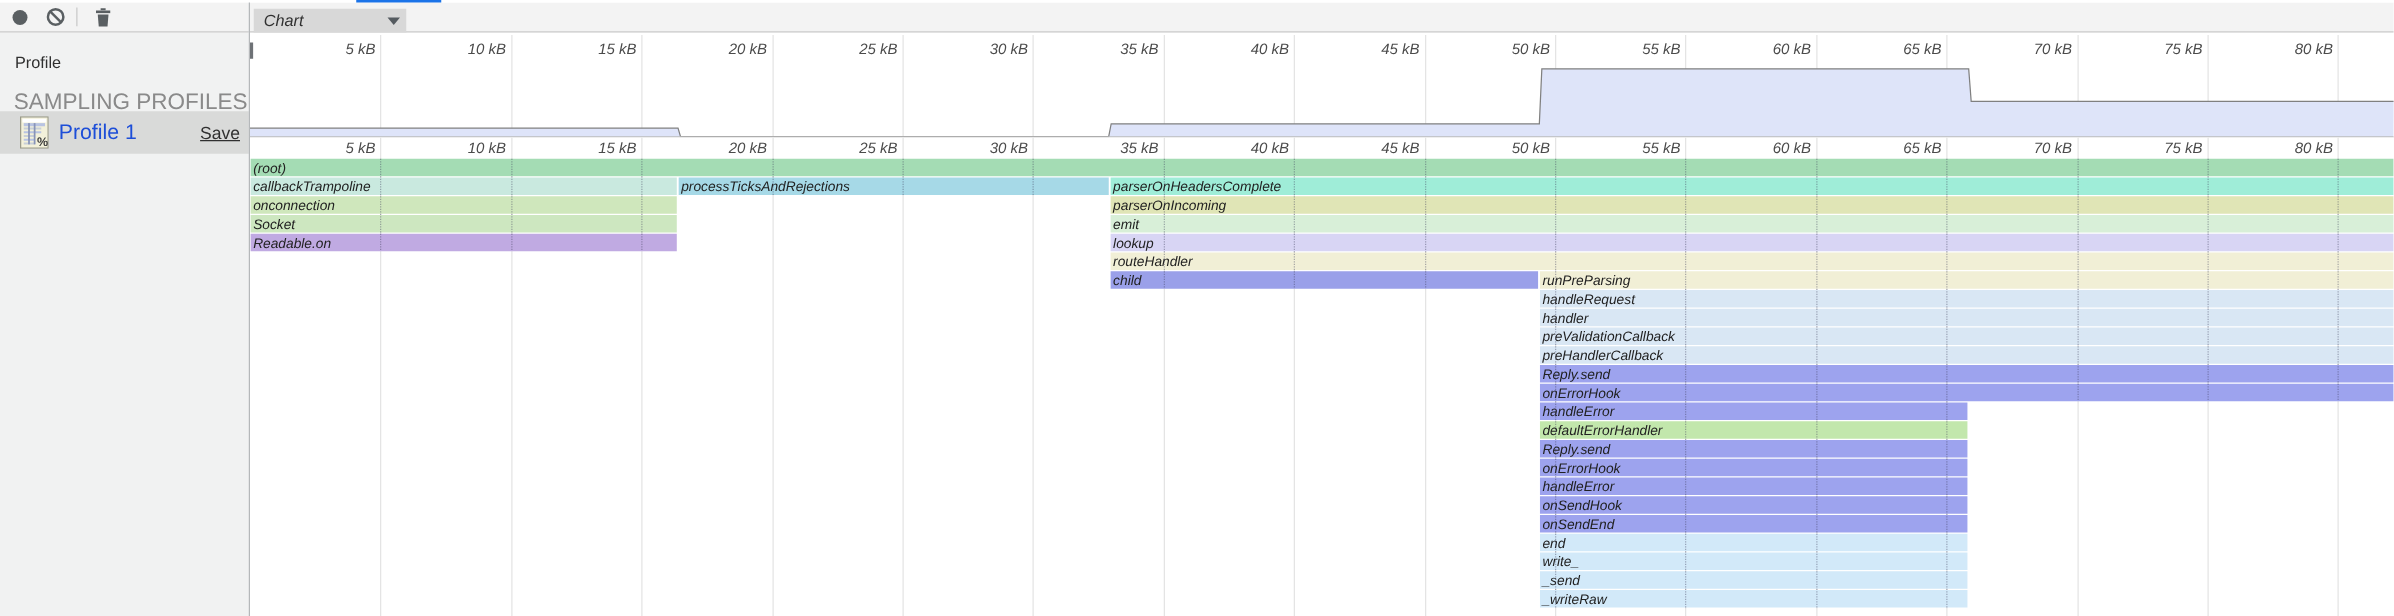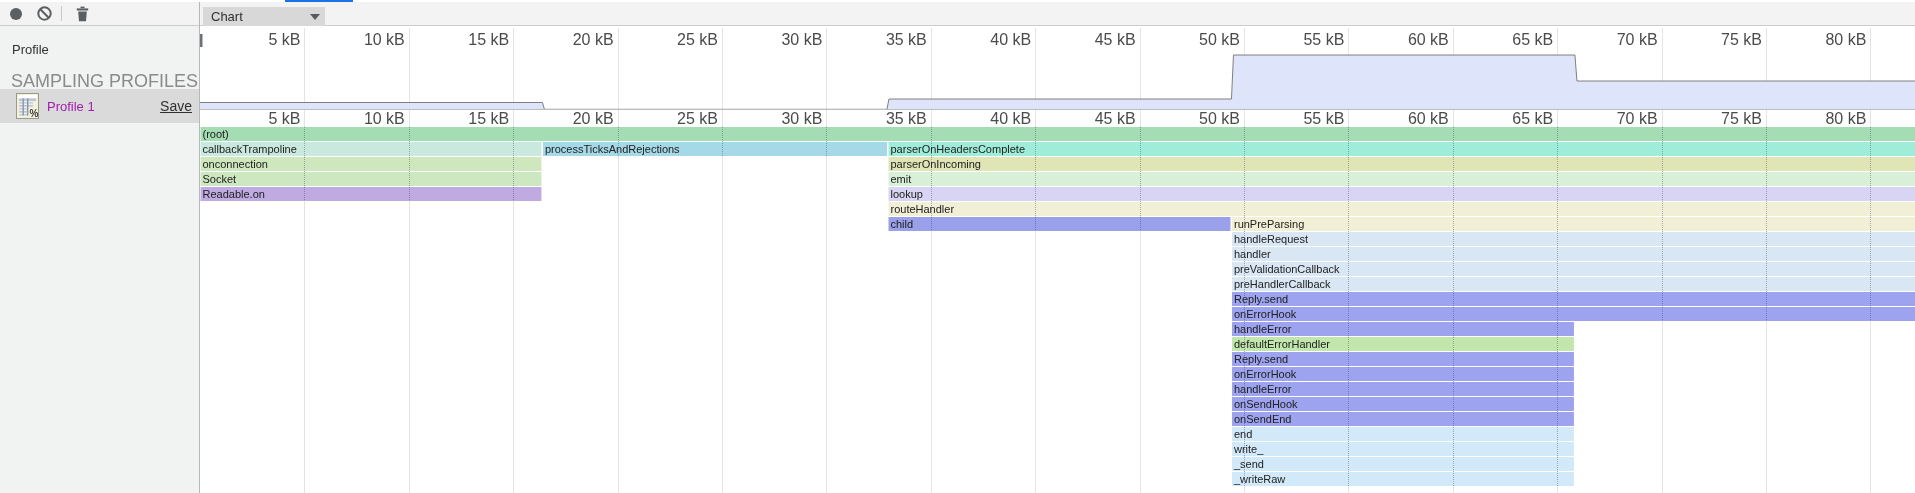--- a/index.html
+++ b/index.html
@@ -21,34 +21,34 @@
   .tb-btn:first-child { margin-left:2px; }
   #record-dot { width:12px; height:12px; border-radius:50%; background:#5a5f62; }
   .tb-sep { width:1px; height:15px; background:#c9c9c9; margin:0 3px; }
   #trash-btn { margin-left:3px; }
 
   #profiles-title { position:absolute; left:12px; top:40px; font-size:13px; color:#303030; }
   #sampling-heading { position:absolute; left:11px; top:69px; font-size:18px; color:#8a8a8a; }
 
   #profile-item { position:absolute; left:0; top:87px; width:199px; height:34px; background:#d9dad9; display:flex; align-items:center; }
   #profile-icon { margin-left:16px; width:23px; height:26px; }
-  #profile-name { margin-left:8px; font-size:13px; color:#a21caf; }
+  #profile-name { margin-left:8px; font-size:17px; color:#1d4ed8; }
   #profile-save { position:absolute; right:7px; font-size:14px; color:#303030; text-decoration:underline; cursor:pointer; }
 
   
-  #main { position:absolute; left:200px; top:0; width:1715px; height:493px; background:#fff; }
+  #main { position:absolute; left:200px; top:0; width:1715px; height:493px; background:#fff;font-style:italic; }
   #main-toolbar { left:0; top:2px; width:1715px; }
   #view-select { position:absolute; left:3px; top:5px; width:122px; height:19px; background:#d8d8d8; display:flex; align-items:center; cursor:pointer; }
   #view-select-label { margin-left:8px; font-size:13px; color:#303030; }
   #select-arrow { position:absolute; right:5px; top:7px; width:0; height:0; border-left:5px solid transparent; border-right:5px solid transparent; border-top:6px solid #555b60; }
 
   
   #overview { position:absolute; left:0; top:27px; width:1715px; height:82px; background:#fff; }
   #overview-svg { position:absolute; left:0; top:0; }
-  .ruler-label { position:absolute; width:100px; text-align:right; font-size:16px; color:#4b4b4b; line-height:13px;padding-left:28px; }
+  .ruler-label { position:absolute; width:100px; text-align:right; font-size:12px; color:#4b4b4b; line-height:13px;padding-left:28px; }
   #overview-border { position:absolute; left:0; top:109px; width:1715px; height:1px; background:#bcbcbc; }
 
   
   #flame { position:absolute; left:0; top:110px; width:1715px; height:383px; background:#fff; }
   #flame-svg { position:absolute; left:0; top:0; }
   .bar-label { font-size:11px; fill:#212121; }
 </style>
 </head>
 <body>
 

